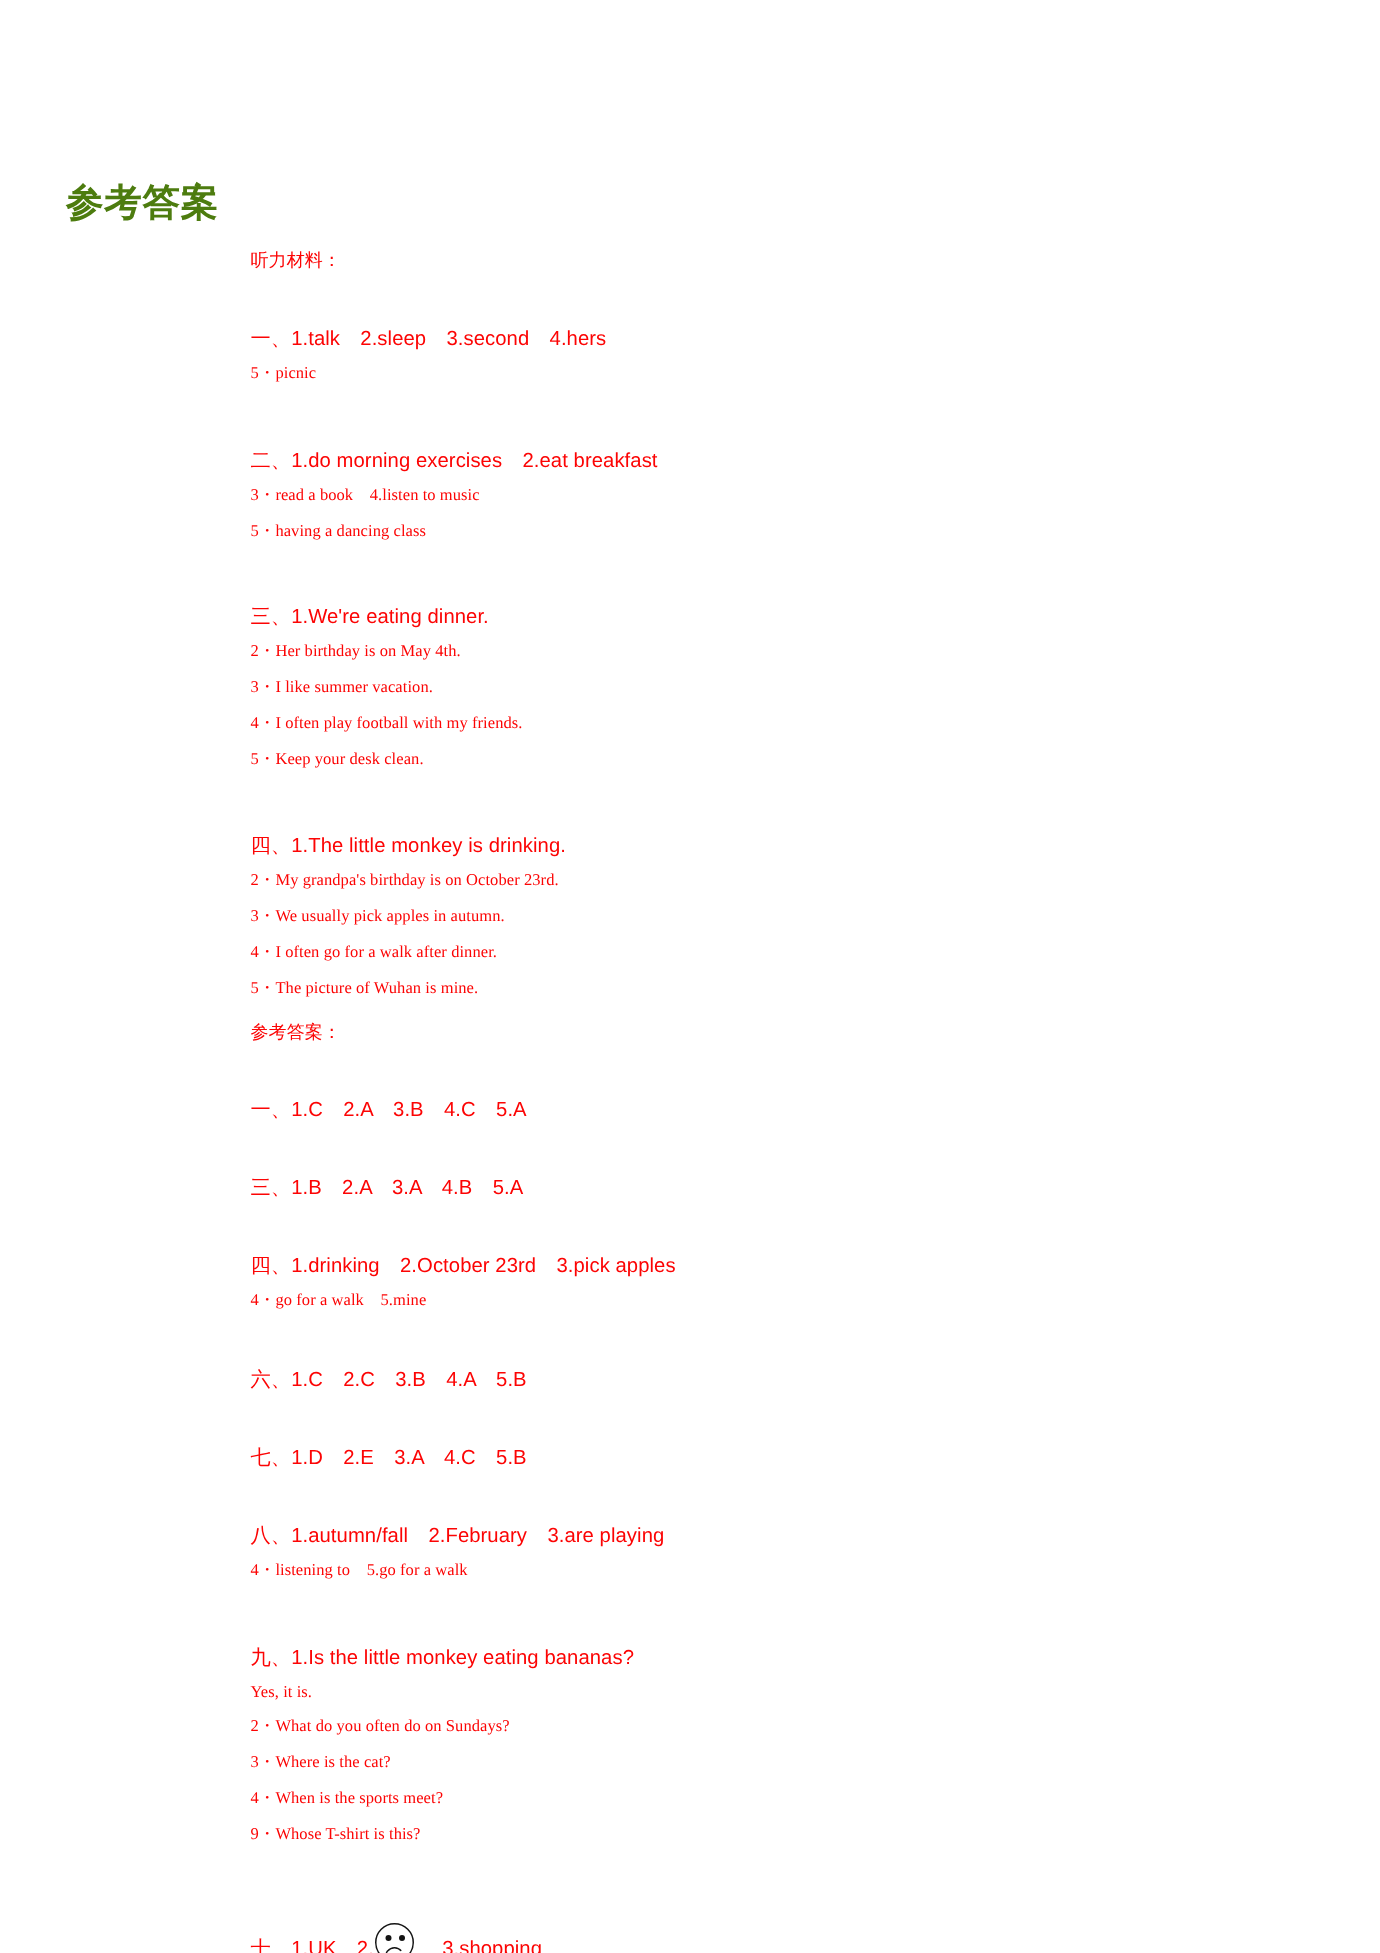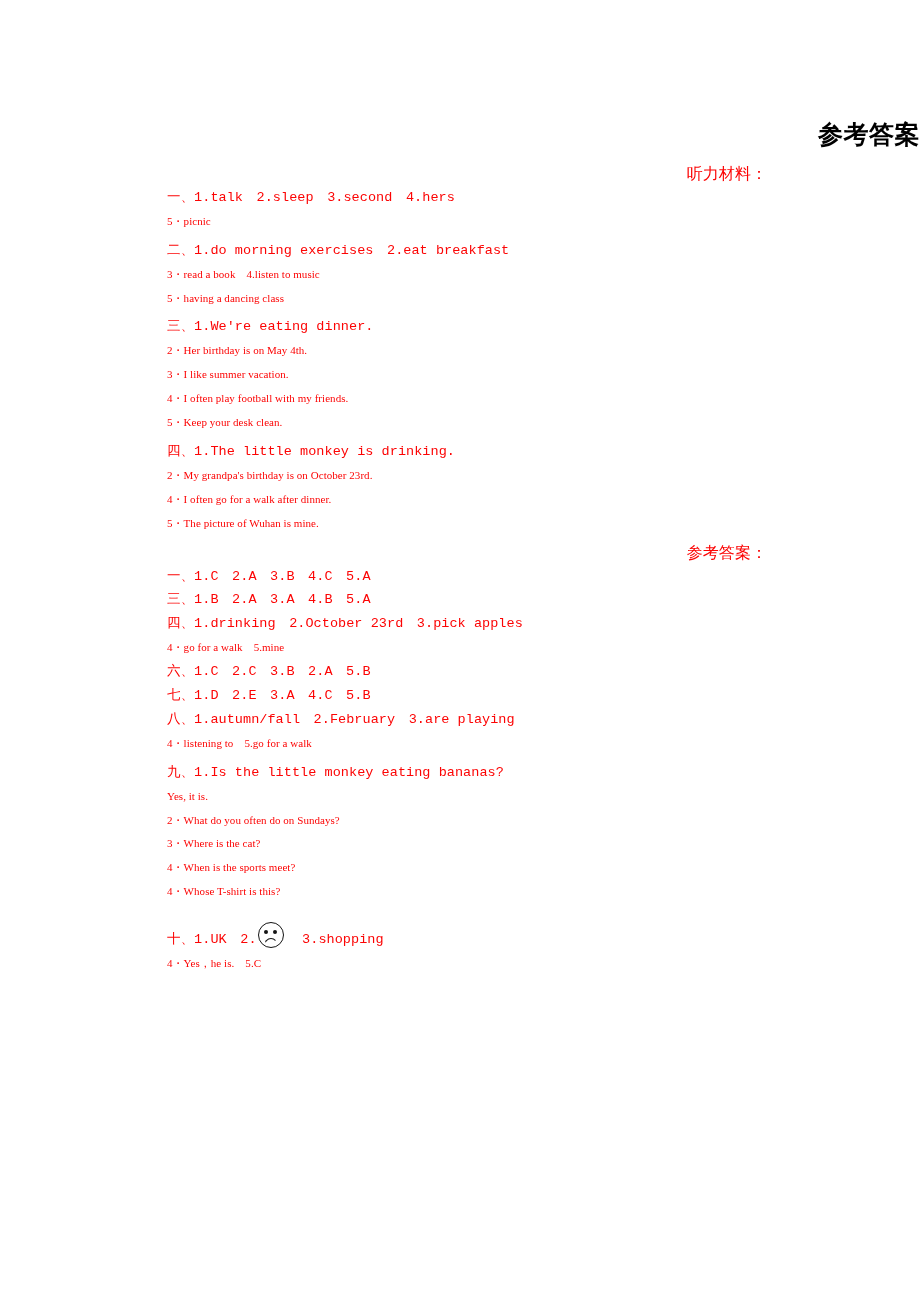--- a/index.html
+++ b/index.html
@@ -23,26 +23,26 @@
     height: 1302px;
     background: #ffffff;
   }
 
   
   .doc-title {
     position: absolute;
     left: 0;
     top: 118px;
     width: 920px;
-    text-align: right;
+    text-align: left;
     font-family: "DejaVu Sans", "Liberation Sans", sans-serif;
     font-weight: bold;
     font-size: 25px;
     line-height: 33px;
-    color: #000000;
+    color: #4d7c0f;
     letter-spacing: 0.5px;
     white-space: nowrap;
   }
   .doc-title .title-text {
     display: inline-block;
     margin-left: 44px; 
   }
 
   
   .body-block {
@@ -56,28 +56,28 @@
     font-size: 11px;
     line-height: 23.9px;
     color: #fc0404;
     white-space: pre;
     letter-spacing: 0.05px;
   }
 
   
   .line.cjk-lead {
     font-family: Liberation Serif, serif;
-    font-size: 16px;
-    text-align: right;
+    font-size: 12px;
   }
 
   
   .ord {
-    font-family: Liberation Mono, monospace;
+    font-family: Liberation Sans, sans-serif;
     font-size: 13.5px;
+    margin-top: 28px;
   }
 
   
   .gap-sm { height: 5px; }
   .gap-lg { height: 18px; }
 
   
   .sadface {
     display: inline-block;
     position: relative;
@@ -147,43 +147,44 @@
     <div class="line ord">三、1.We're eating dinner.</div>
     <div class="line">2・Her birthday is on May 4th.</div>
     <div class="line">3・I like summer vacation.</div>
     <div class="line">4・I often play football with my friends.</div>
     <div class="line">5・Keep your desk clean.</div>
 
     <div class="gap-sm"></div>
 
     <div class="line ord">四、1.The little monkey is drinking.</div>
     <div class="line">2・My grandpa's birthday is on October 23rd.</div>
+    <div class="line">3・We usually pick apples in autumn.</div>
     <div class="line">4・I often go for a walk after dinner.</div>
     <div class="line">5・The picture of Wuhan is mine.</div>
 
     <div class="gap-sm"></div>
 
     <div class="line cjk-lead">参考答案：</div>
     <div class="line ord">一、1.C　2.A　3.B　4.C　5.A</div>
     <div class="line ord">三、1.B　2.A　3.A　4.B　5.A</div>
     <div class="line ord">四、1.drinking　2.October 23rd　3.pick apples</div>
     <div class="line">4・go for a walk　5.mine</div>
-    <div class="line ord">六、1.C　2.C　3.B　2.A　5.B</div>
+    <div class="line ord">六、1.C　2.C　3.B　4.A　5.B</div>
     <div class="line ord">七、1.D　2.E　3.A　4.C　5.B</div>
     <div class="line ord">八、1.autumn/fall　2.February　3.are playing</div>
     <div class="line">4・listening to　5.go for a walk</div>
 
     <div class="gap-sm"></div>
 
     <div class="line ord">九、1.Is the little monkey eating bananas?</div>
     <div class="line">Yes, it is.</div>
     <div class="line">2・What do you often do on Sundays?</div>
     <div class="line">3・Where is the cat?</div>
     <div class="line">4・When is the sports meet?</div>
-    <div class="line">4・Whose T-shirt is this?</div>
+    <div class="line">9・Whose T-shirt is this?</div>
 
     <div class="gap-lg"></div>
 
     <div class="line ord"><span>十、1.UK　2.</span><span class="sadface"><span class="face-circle"></span><span class="eye eye-l"></span><span class="eye eye-r"></span><span class="mouth"></span></span><span>　3.shopping</span></div>
     <div class="line">4・Yes，he is.　5.C</div>
 
   </div>
 </div>
 
 </body></html>

